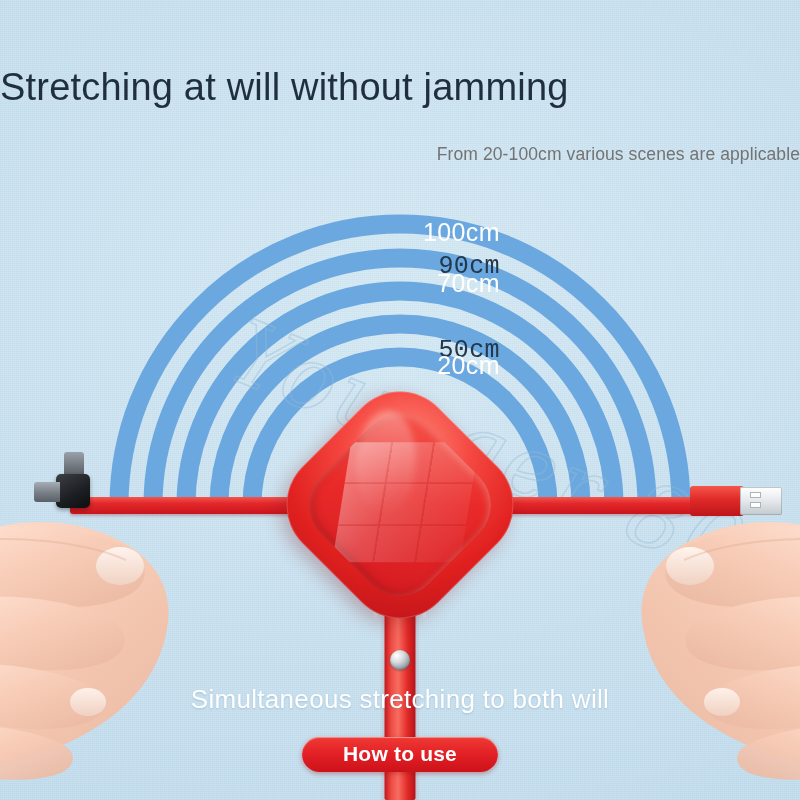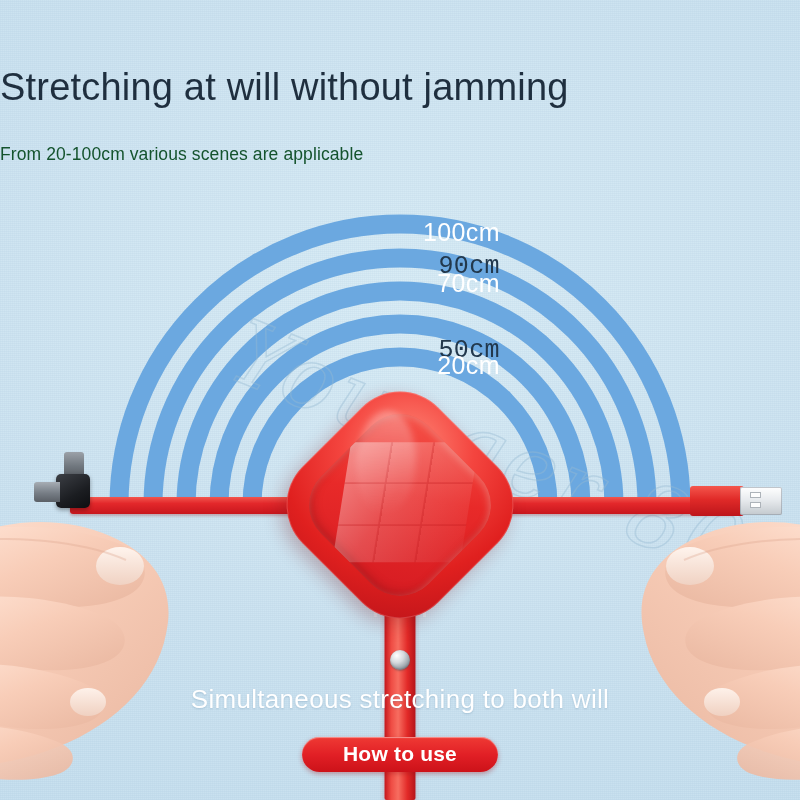--- a/index.html
+++ b/index.html
@@ -68,25 +68,25 @@
     text-align: left;
     font-size: 38px;
     font-weight: 400;
     letter-spacing: .2px;
     color: #1f2f3f;
   }
   .subhead {
     position: absolute;
     left: 0; right: 0;
     top: 144px;
-    text-align: left;
+    text-align: right;
     font-size: 17.5px;
     font-weight: 400;
     letter-spacing: .1px;
-    color: #14532d;
+    color: #737373;
   }
   .bottom-caption {
     position: absolute;
     left: 0; right: 0;
     top: 684px;
     text-align: center;
     font-size: 26px;
     font-weight: 400;
     color: #ffffff;
     letter-spacing: .3px;

